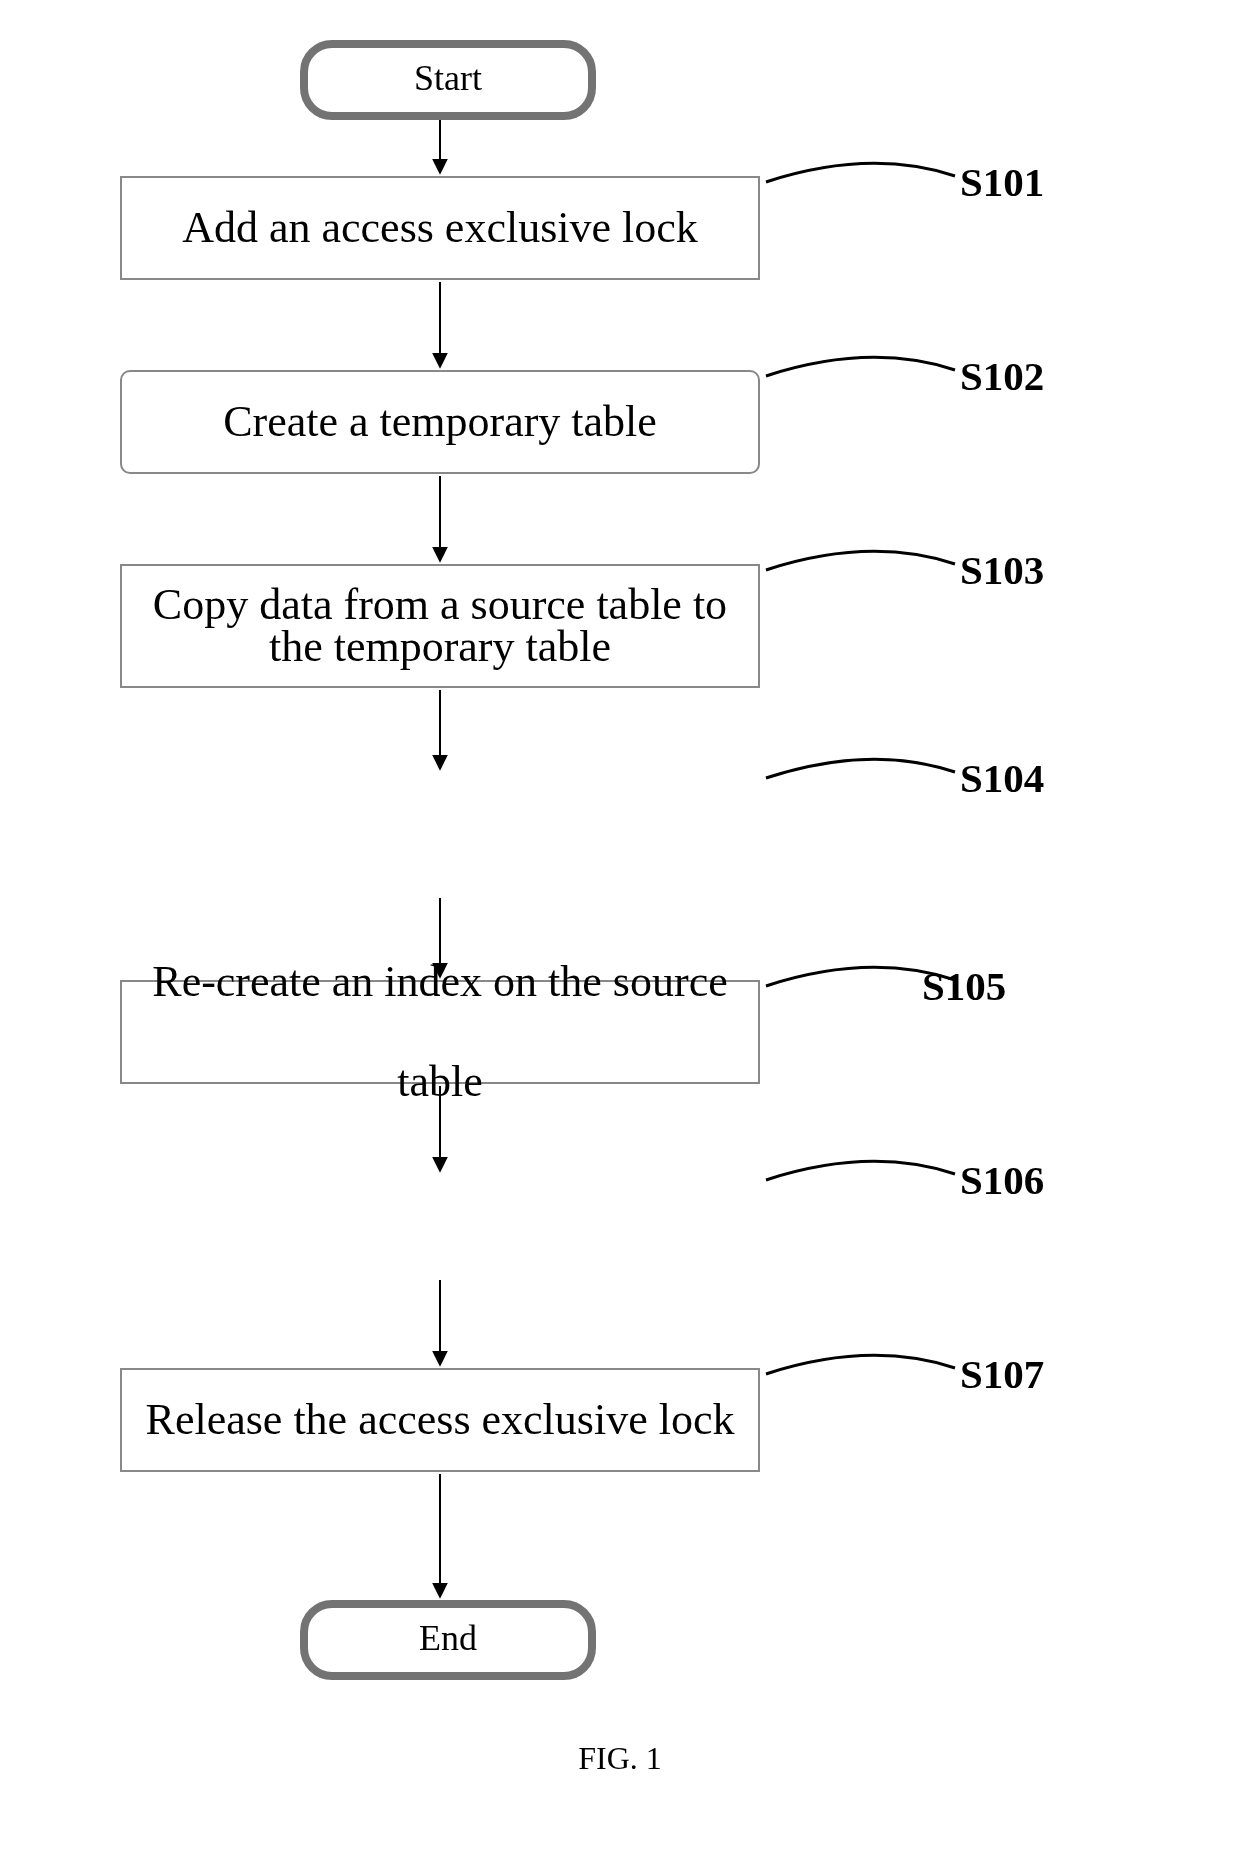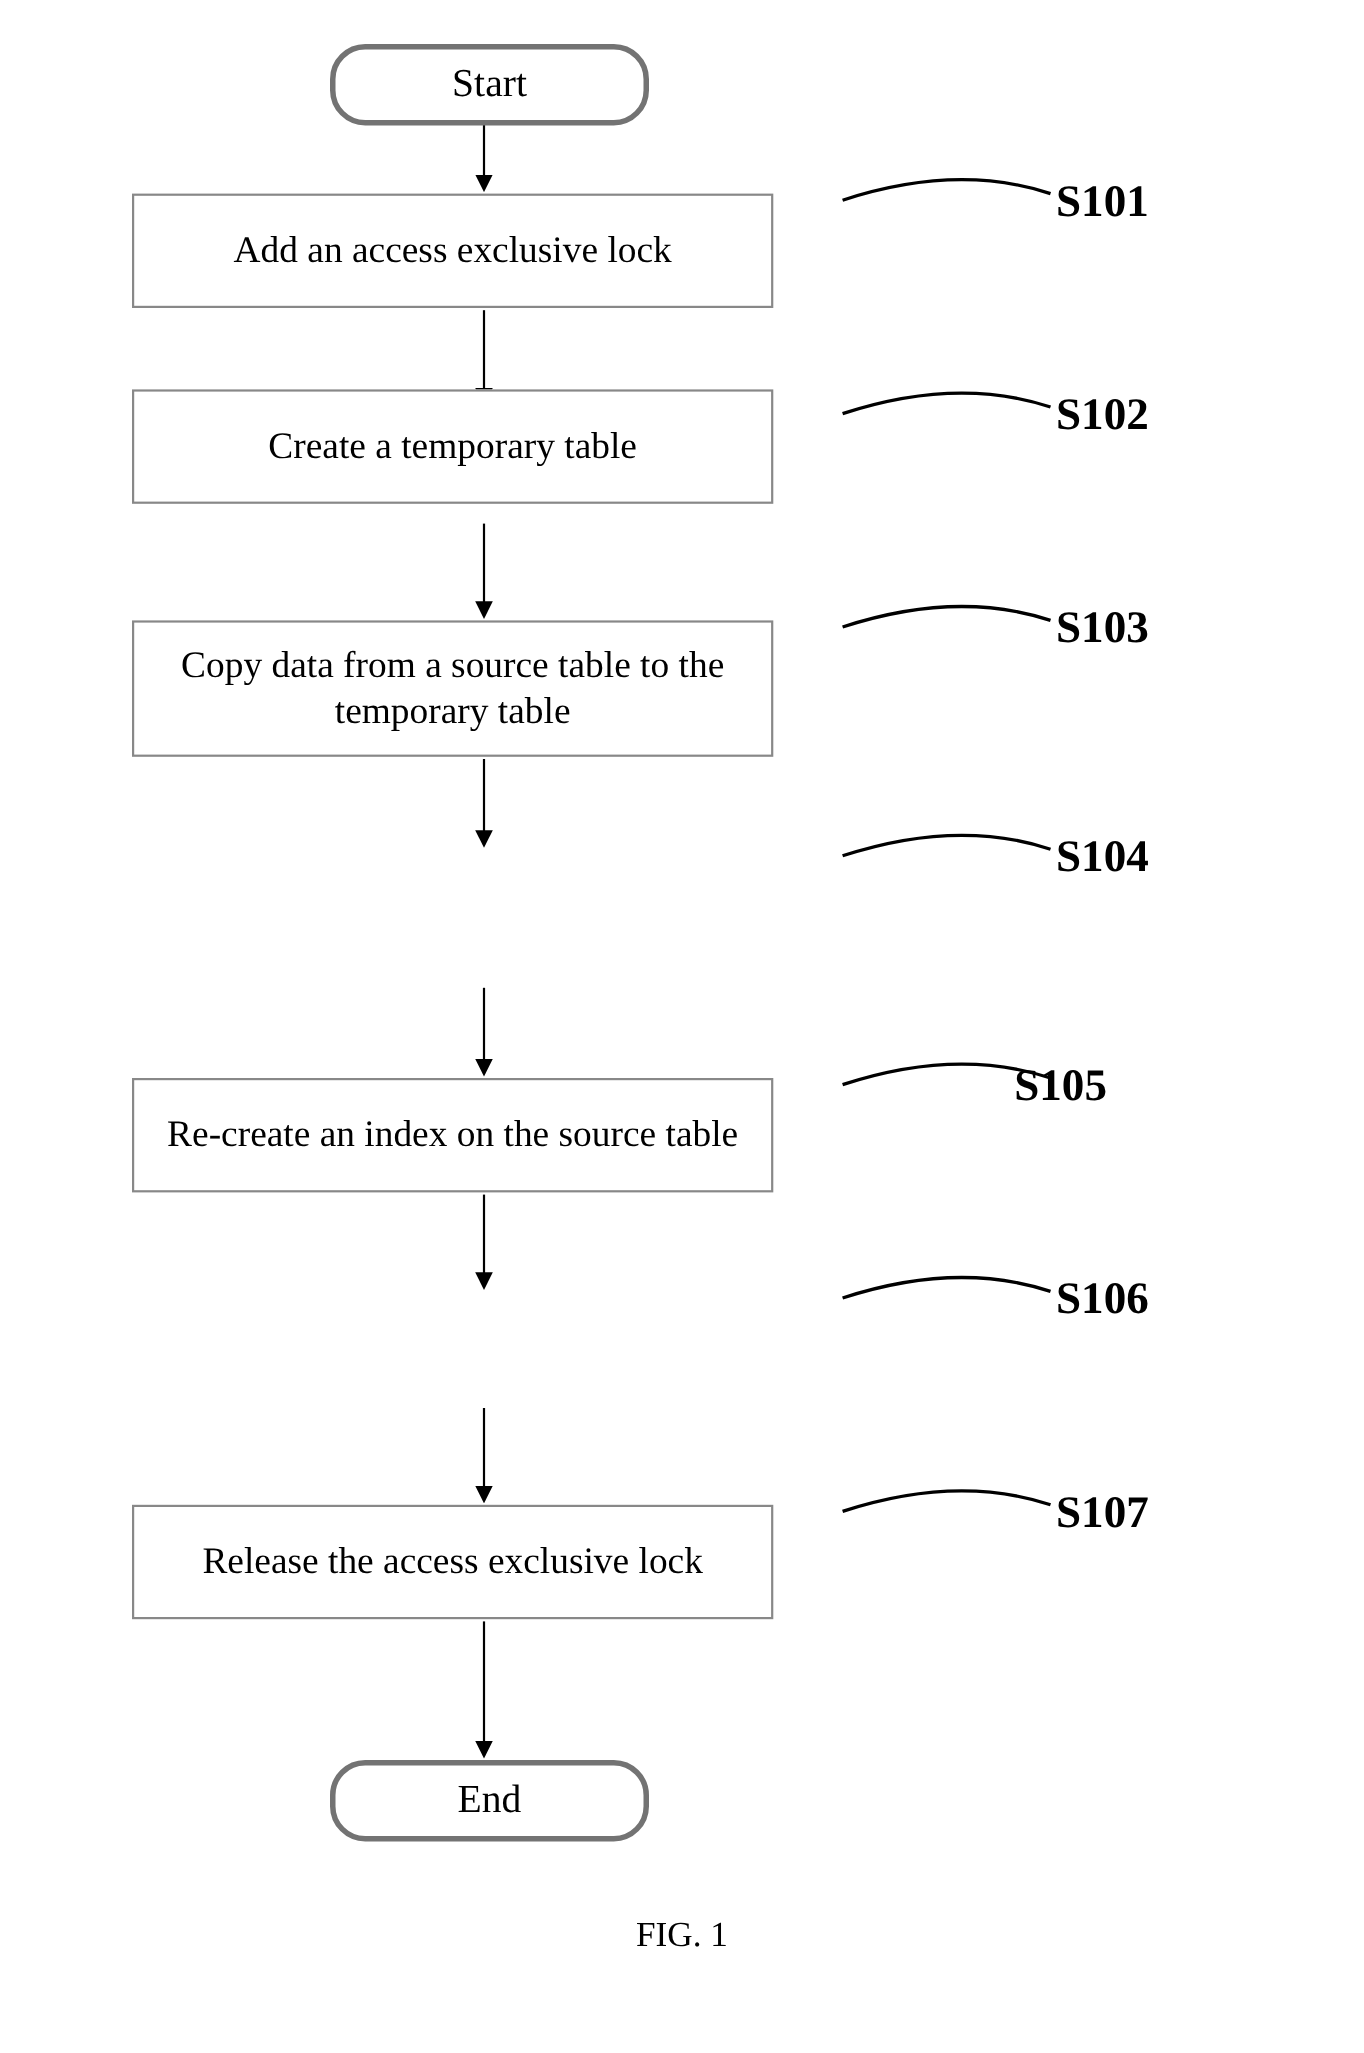--- a/index.html
+++ b/index.html
@@ -17,34 +17,34 @@
   }
   .canvas {
     position: absolute;
     left: 0;
     top: 0;
   }
   .term {
     position: absolute;
     width: 280px;
     height: 64px;
-    border: 5px solid #737373;
+    border: 8px solid #737373;
     border-radius: 32px;
     background: #fff;
     text-align: center;
     line-height: 60px;
     font-size: 36px;
   }
   .proc {
     position: absolute;
-    width: 583px;
+    width: 640px;
     border: 2px solid #888;
     background: #fff;
     text-align: center;
-    font-size: 34px;
+    font-size: 44px;
     display: flex;
     align-items: center;
     justify-content: center;
     padding: 0 12px;
     box-sizing: border-box;
   }
   .proc1 { height: 104px; line-height: 100px; }
   .proc2 { height: 124px; }
   .proc2 .inner { line-height: 42px; }
   .step-label {
@@ -103,21 +103,21 @@
 
   <div class="term" style="left:300px; top:40px;">
     <span>Start</span>
   </div>
 
   <div class="proc proc1" style="left:120px; top:176px;">
     <span>Add an access exclusive lock</span>
   </div>
   <div class="step-label" style="left:960px; top:158px;">S101</div>
 
-  <div class="proc proc1" style="left:120px; top:354px;">
+  <div class="proc proc1" style="left:120px; top:370px;border-radius:10px;">
     <span>Create a temporary table</span>
   </div>
   <div class="step-label" style="left:960px; top:352px;">S102</div>
 
   <div class="proc proc2" style="left:120px; top:564px;">
     <span class="inner">Copy data from a source table to the temporary table</span>
   </div>
   <div class="step-label" style="left:960px; top:546px;">S103</div>
 
   <div class="step-label" style="left:960px; top:754px;">S104</div>

